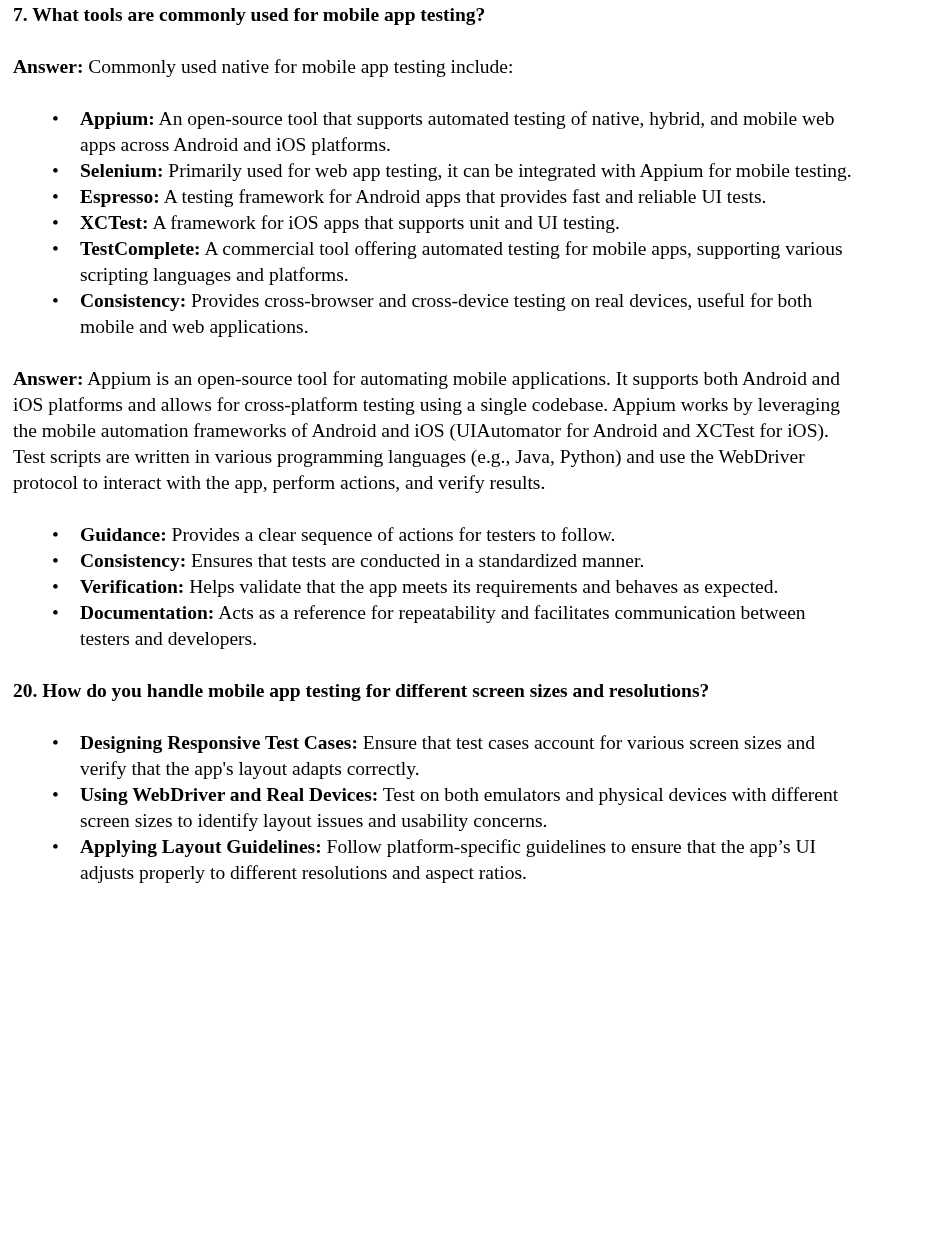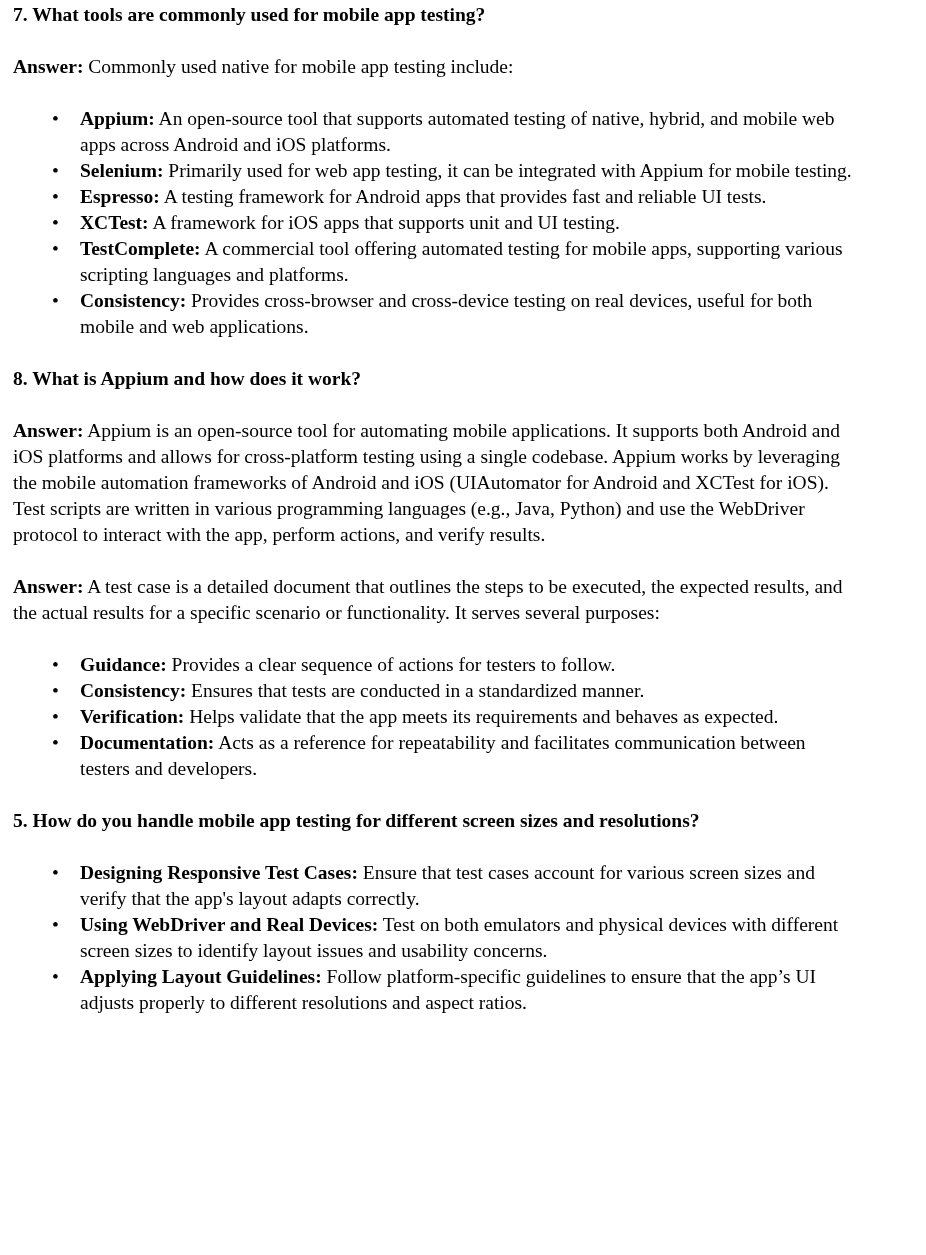--- a/index.html
+++ b/index.html
@@ -66,40 +66,38 @@
 
   <li><span class="bullet">•</span><b class="term">XCTest:</b> <span>A framework for iOS apps that supports unit and UI testing.</span></li>
 
   <li><span class="bullet">•</span><b class="term">TestComplete:</b> <span>A commercial tool offering automated testing for mobile apps, supporting various scripting languages and platforms.</span></li>
 
   <li><span class="bullet">•</span><b class="term">Consistency:</b> <span>Provides cross-browser and cross-device testing on real devices, useful for both mobile and web applications.</span></li>
 </ul>
   </section>
 
   <section>
-    <h2 class="q">8. What is Appium and how does it work?</h2>
     <p class="a"><b class="lbl">Answer:</b> <span>Appium is an open-source tool for automating mobile applications. It supports both Android and iOS platforms and allows for cross-platform testing using a single codebase. Appium works by leveraging the mobile automation frameworks of Android and iOS (UIAutomator for Android and XCTest for iOS). Test scripts are written in various programming languages (e.g., Java, Python) and use the WebDriver protocol to interact with the app, perform actions, and verify results.</span></p>
 
   </section>
 
   <section>
-    <p class="a"><b class="lbl">Answer:</b> <span>A test case is a detailed document that outlines the steps to be executed, the expected results, and the actual results for a specific scenario or functionality. It serves several purposes:</span></p>
     <ul class="list">
   <li><span class="bullet">•</span><b class="term">Guidance:</b> <span>Provides a clear sequence of actions for testers to follow.</span></li>
 
   <li><span class="bullet">•</span><b class="term">Consistency:</b> <span>Ensures that tests are conducted in a standardized manner.</span></li>
 
   <li><span class="bullet">•</span><b class="term">Verification:</b> <span>Helps validate that the app meets its requirements and behaves as expected.</span></li>
 
   <li><span class="bullet">•</span><b class="term">Documentation:</b> <span>Acts as a reference for repeatability and facilitates communication between testers and developers.</span></li>
 </ul>
   </section>
 
   <section>
-    <h2 class="q">5. How do you handle mobile app testing for different screen sizes and resolutions?</h2>
+    <h2 class="q">20. How do you handle mobile app testing for different screen sizes and resolutions?</h2>
     <ul class="list">
   <li><span class="bullet">•</span><b class="term">Designing Responsive Test Cases:</b> <span>Ensure that test cases account for various screen sizes and verify that the app's layout adapts correctly.</span></li>
 
   <li><span class="bullet">•</span><b class="term">Using WebDriver and Real Devices:</b> <span>Test on both emulators and physical devices with different screen sizes to identify layout issues and usability concerns.</span></li>
 
   <li><span class="bullet">•</span><b class="term">Applying Layout Guidelines:</b> <span>Follow platform-specific guidelines to ensure that the app’s UI adjusts properly to different resolutions and aspect ratios.</span></li>
 </ul>
   </section>
 </main>
 

